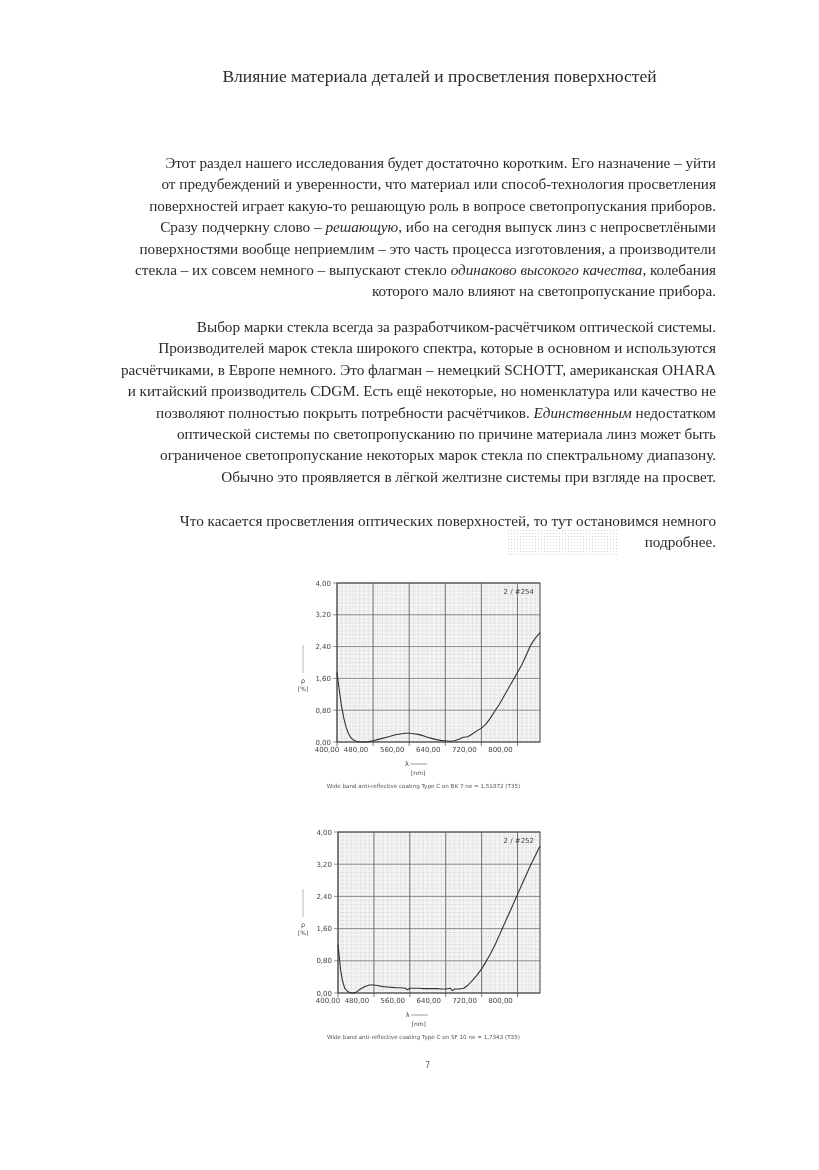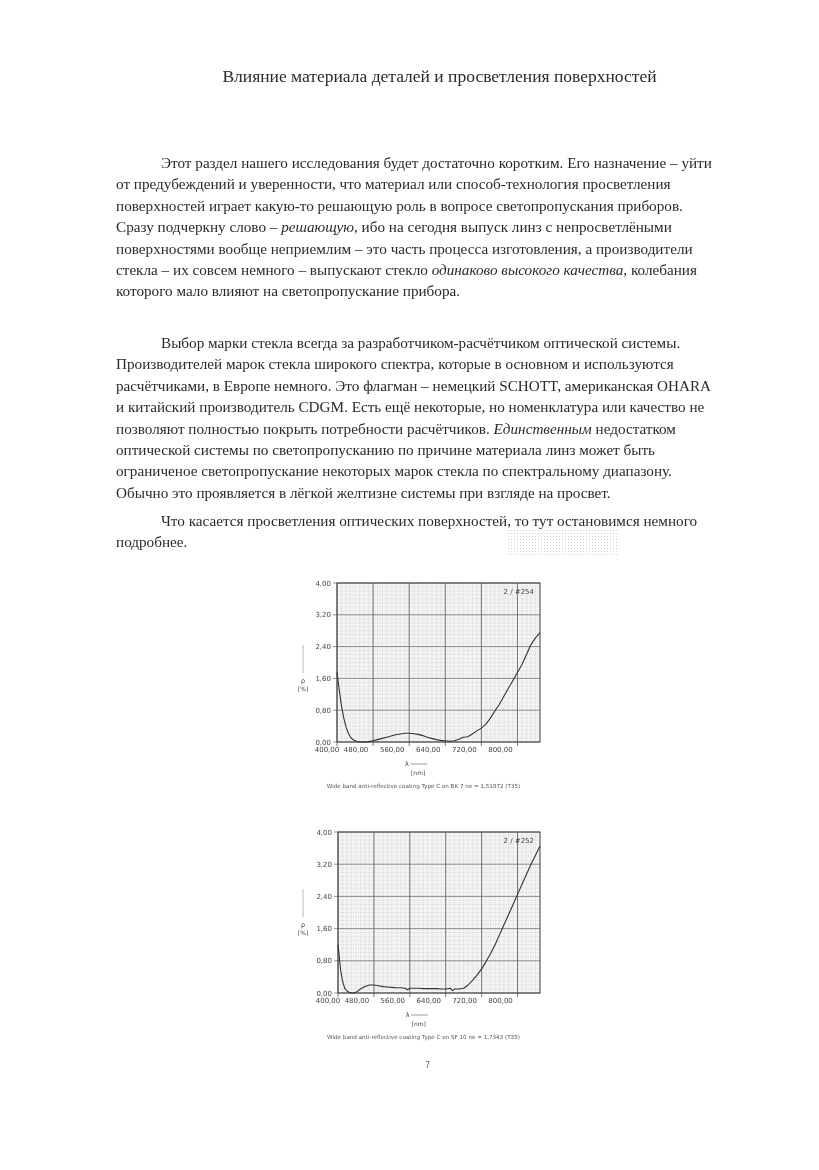--- a/index.html
+++ b/index.html
@@ -1,25 +1,25 @@
 <!DOCTYPE html>
 <html><head>
 <meta charset="utf-8">
 <style>
   html, body { margin: 0; padding: 0; background: #ffffff; }
   body { width: 819px; height: 1170px; position: relative; overflow: hidden;
          font-family: "Liberation Serif", "DejaVu Serif", serif; color: #2a2a2a; }
   .title { position: absolute; left: 0; width: 100%; top: 66px; text-align: center;
            font-size: 17.5px; margin-left: 30px; }
   .para { position: absolute; left: 116px; width: 600px; font-size: 15.2px; line-height: 21.4px;
-          text-align: left; }
+          text-align: right; }
   .para .indent { display: inline-block; width: 45px; }
   .para em { font-style: italic; }
   #p1 { top: 152px; }
-  #p2 { top: 316px; margin-top: 16px; }
+  #p2 { top: 316px; }
   #p3 { top: 510px; }
   .stamp { position: absolute; left: 507px; top: 529px; width: 110px; height: 27px;
            background-image: radial-gradient(#c9c9c9 0.7px, transparent 0.9px);
            background-size: 3px 3px; opacity: 0.8; }
   svg.chart { position: absolute; left: 0; }
   #chart1 { top: 0; }
   .caption { position: absolute; left: 0; width: 100%; text-align: center;
              font-family: "DejaVu Sans", sans-serif; font-size: 5.6px; color: #555; }
   #cap1 { top: 783px; margin-left: 14px; }
   #cap2 { top: 1034px; margin-left: 14px; }

